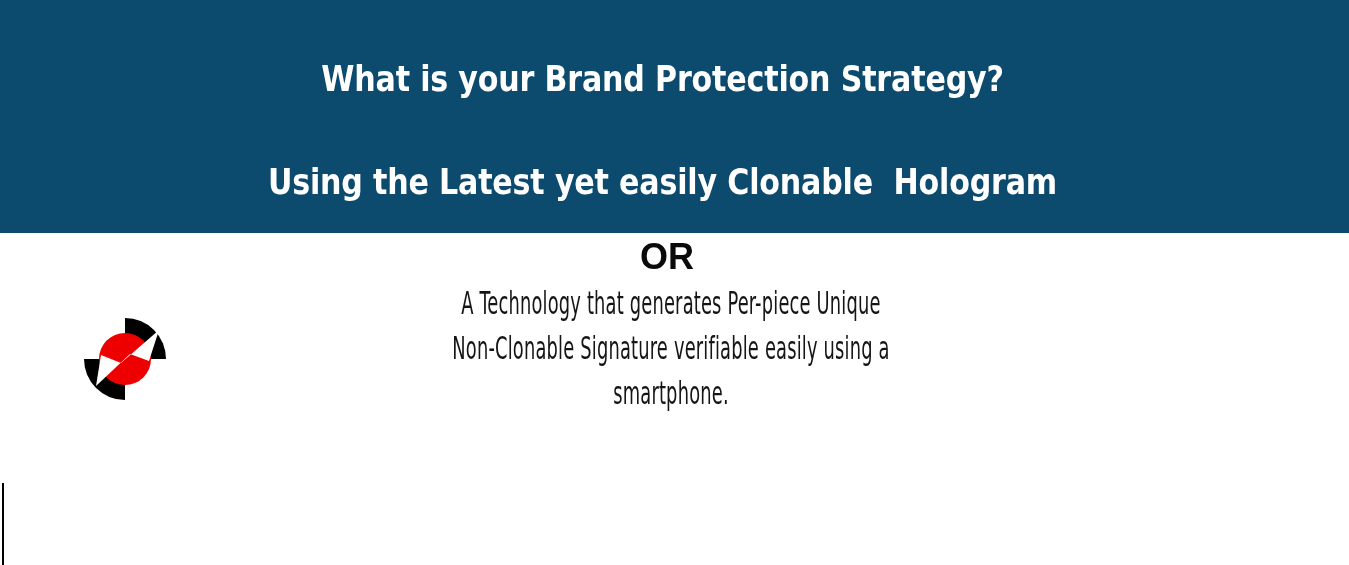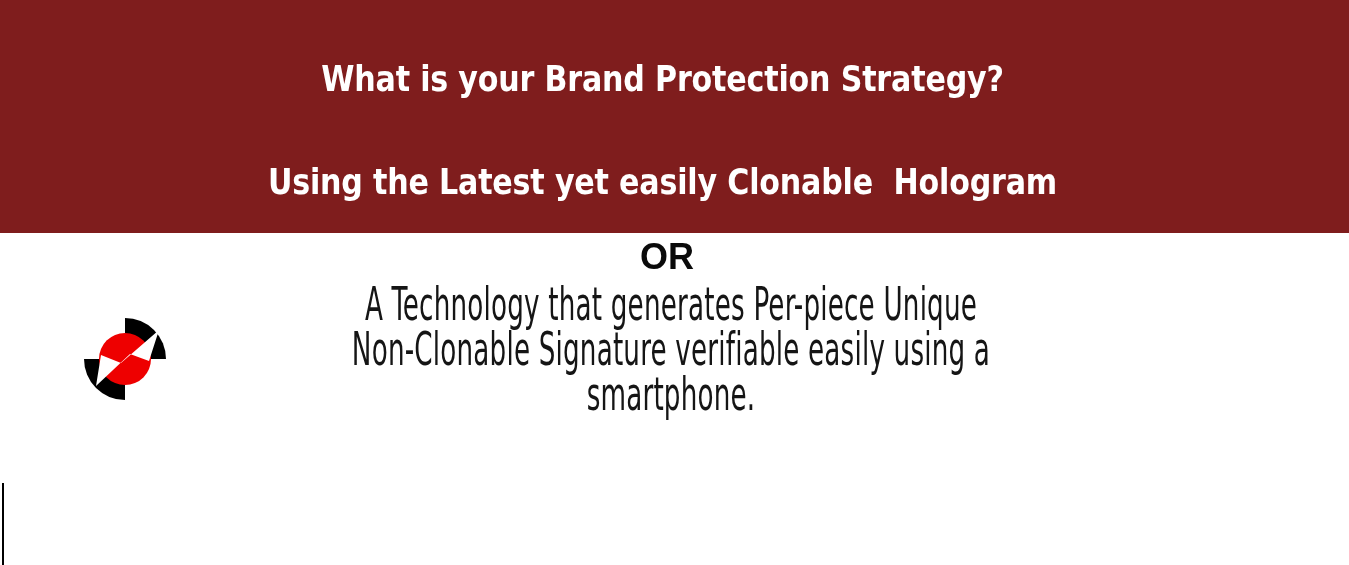--- a/index.html
+++ b/index.html
@@ -20,21 +20,21 @@
     overflow: hidden;
   }
 
   
   .banner {
     position: absolute;
     left: 0;
     top: 0;
     width: 1349px;
     height: 233px;
-    background: #7f1d1d;
+    background: #0c4a6e;
   }
 
   .headline {
     position: absolute;
     left: 0;
     width: 1325px;
     text-align: center;
     color: #ffffff;
     font-family: "DejaVu Sans", "Liberation Sans", sans-serif;
     font-weight: bold;
@@ -85,21 +85,21 @@
   .body-copy {
     position: absolute;
     left: 0;
     top: 281px;
     width: 1342px;
     text-align: center;
     color: #151515;
     font-family: "DejaVu Sans Condensed", "Liberation Sans Narrow", "Liberation Sans", sans-serif;
     font-weight: normal;
     font-stretch: ultra-condensed;
-    font-size: 47px;
+    font-size: 32px;
     line-height: 45px;
     letter-spacing: 0.3px;
   }
   .body-copy .line {
     display: block;
     transform: scaleX(0.62);
     transform-origin: center center;
     white-space: pre;
   }
 

